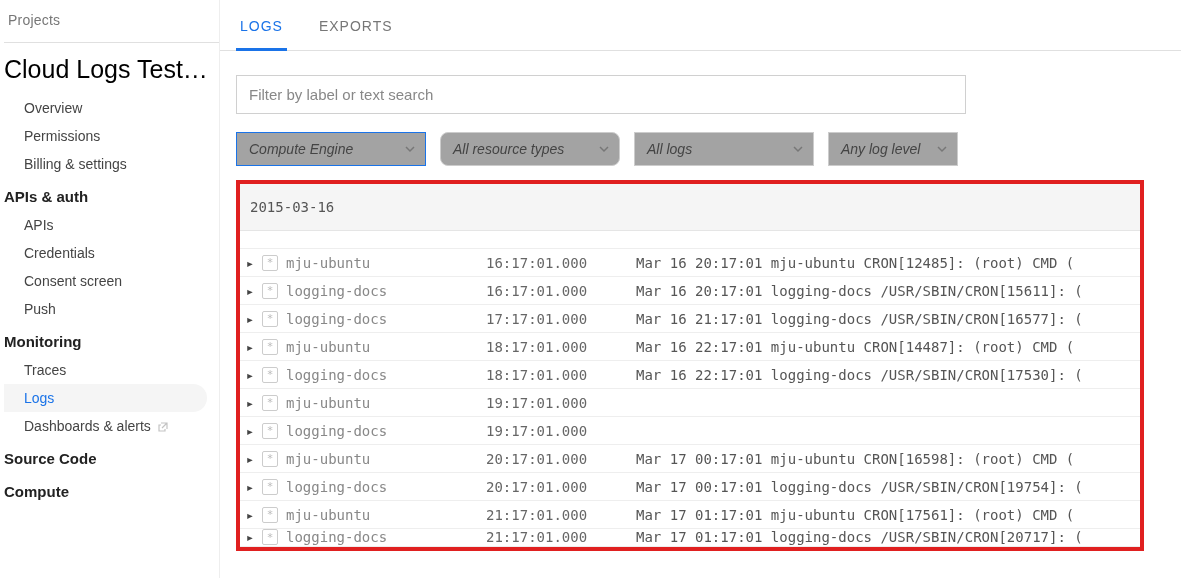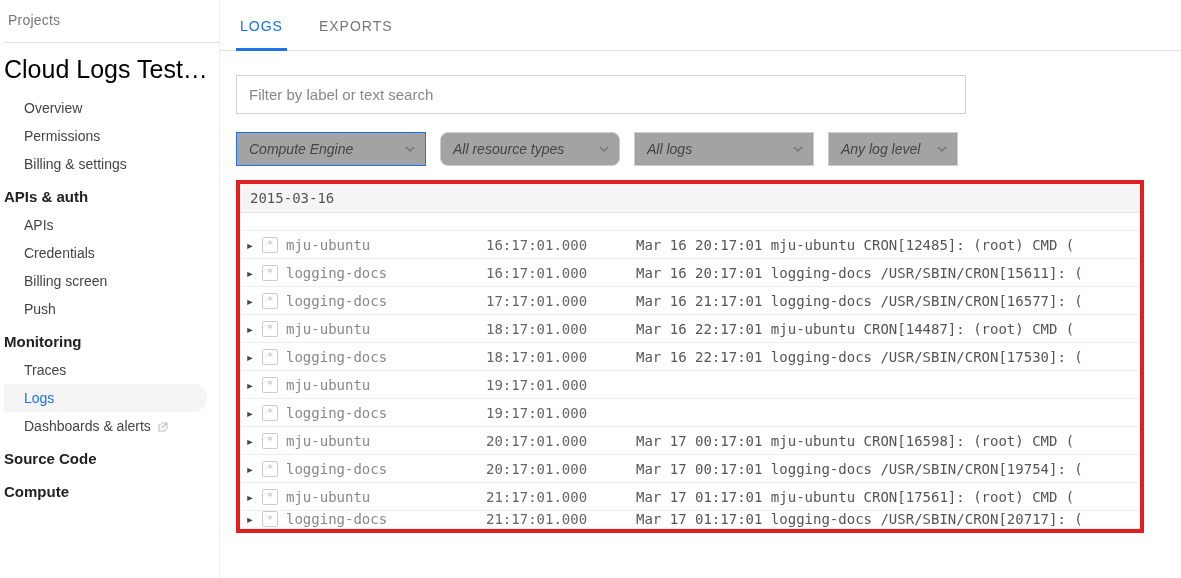--- a/index.html
+++ b/index.html
@@ -130,21 +130,21 @@
     border: 4px solid #e02020;
     width: 908px;
     overflow: hidden;
   }
   .date-header {
     font-family: "Menlo","Consolas",monospace;
     font-size: 14px;
     color: #555;
     background: #f5f5f5;
     border-bottom: 1px solid #e5e5e5;
-    padding: 6px 10px;
+    padding: 15px 10px;
   }
   .log-row {
     display: flex;
     align-items: center;
     border-bottom: 1px solid #eee;
     font-family: "Menlo","Consolas",monospace;
     font-size: 14px;
     color: #666;
     height: 28px;
     white-space: nowrap;
@@ -191,21 +191,21 @@
           <span>Billing &amp; settings</span>
         </div>
         <div class="nav-section-header">APIs &amp; auth</div>
         <div class="nav-item">
           <span>APIs</span>
         </div>
         <div class="nav-item">
           <span>Credentials</span>
         </div>
         <div class="nav-item">
-          <span>Billing screen</span>
+          <span>Consent screen</span>
         </div>
         <div class="nav-item">
           <span>Push</span>
         </div>
         <div class="nav-section-header">Monitoring</div>
         <div class="nav-item">
           <span>Traces</span>
         </div>
         <div class="nav-item active">
           <span>Logs</span>

